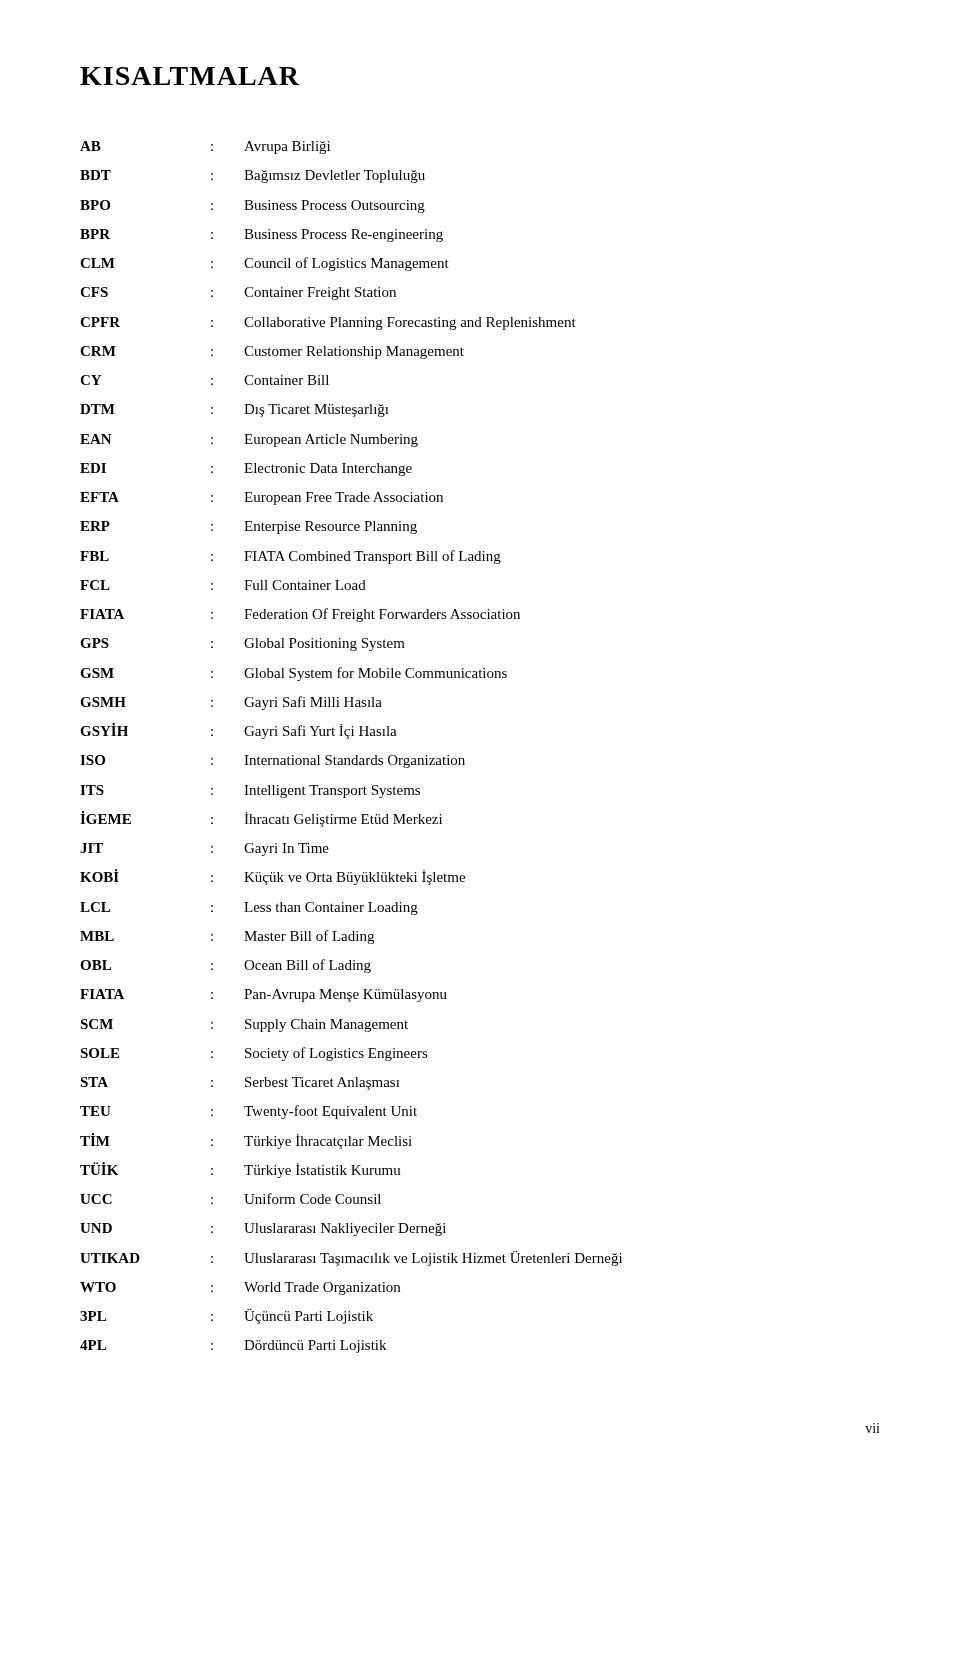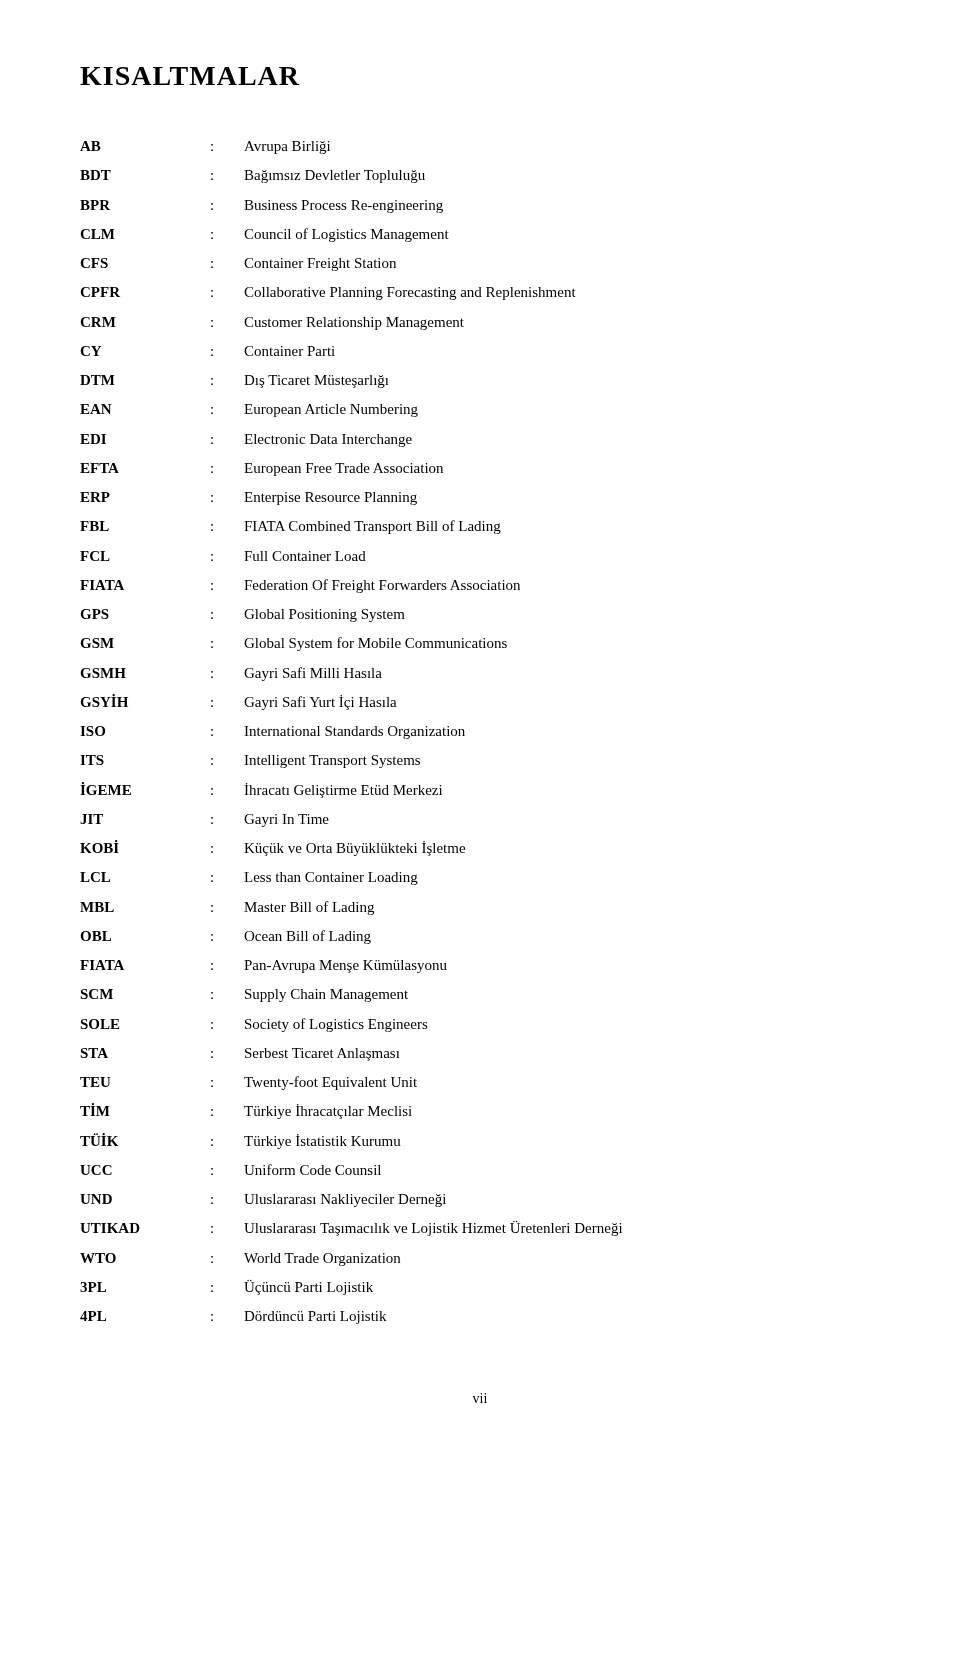--- a/index.html
+++ b/index.html
@@ -37,21 +37,21 @@
       min-width: 130px;
     }
     .abbrev-table tr td:nth-child(2) {
       width: 30px;
       text-align: left;
     }
     .abbrev-table tr td:nth-child(3) {
       padding-left: 4px;
     }
     .page-footer {
-      text-align: center;
+      text-align: right;
       margin-top: 60px;
       font-size: 14px;
     }
   </style>
 </head>
 <body>
 
 <h1>KISALTMALAR</h1>
 
 <table class="abbrev-table">
@@ -60,20 +60,25 @@
         <td>AB</td>
         <td>:</td>
         <td>Avrupa Birliği</td>
       </tr>
       <tr>
         <td>BDT</td>
         <td>:</td>
         <td>Bağımsız Devletler Topluluğu</td>
       </tr>
       <tr>
+        <td>BPO</td>
+        <td>:</td>
+        <td>Business Process Outsourcing</td>
+      </tr>
+      <tr>
         <td>BPR</td>
         <td>:</td>
         <td>Business Process Re-engineering</td>
       </tr>
       <tr>
         <td>CLM</td>
         <td>:</td>
         <td>Council of Logistics Management</td>
       </tr>
       <tr>
@@ -87,21 +92,21 @@
         <td>Collaborative Planning Forecasting and Replenishment</td>
       </tr>
       <tr>
         <td>CRM</td>
         <td>:</td>
         <td>Customer Relationship Management</td>
       </tr>
       <tr>
         <td>CY</td>
         <td>:</td>
-        <td>Container Parti</td>
+        <td>Container Bill</td>
       </tr>
       <tr>
         <td>DTM</td>
         <td>:</td>
         <td>Dış Ticaret Müsteşarlığı</td>
       </tr>
       <tr>
         <td>EAN</td>
         <td>:</td>
         <td>European Article Numbering</td>

